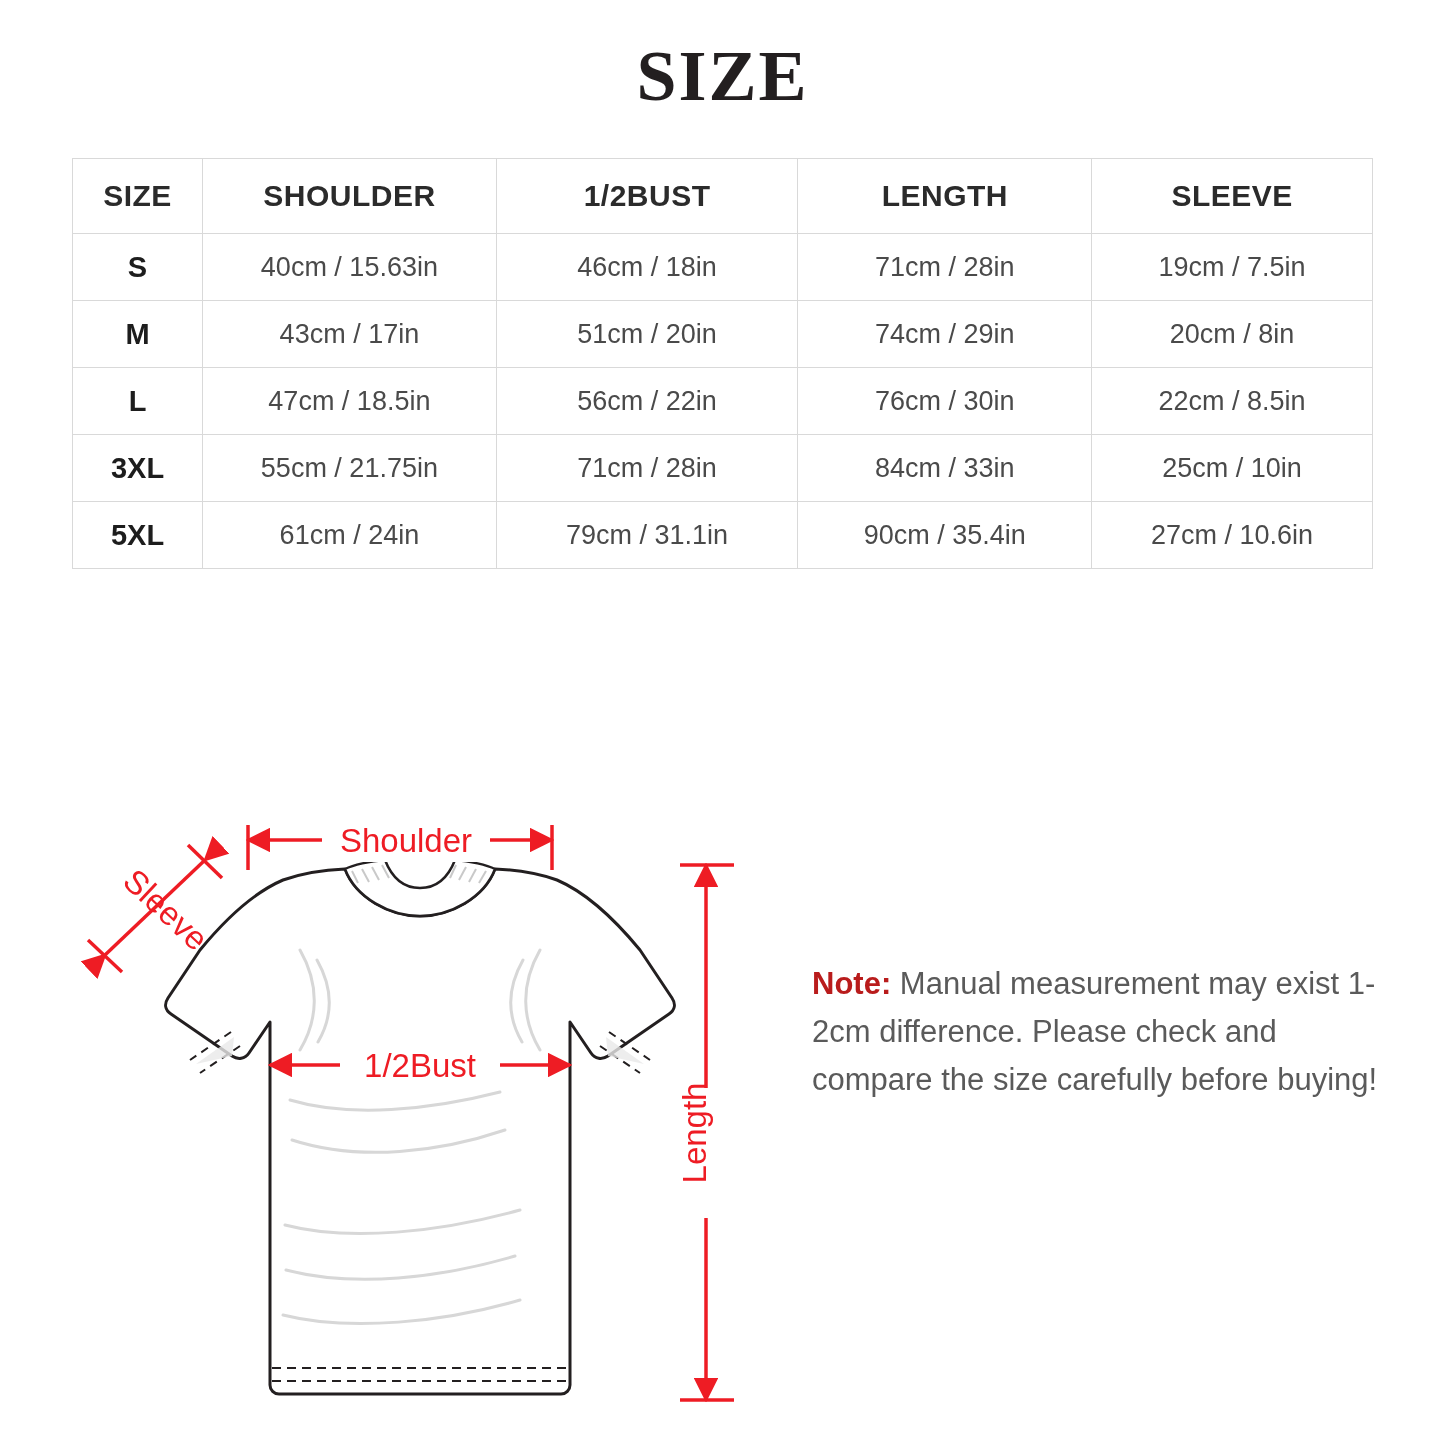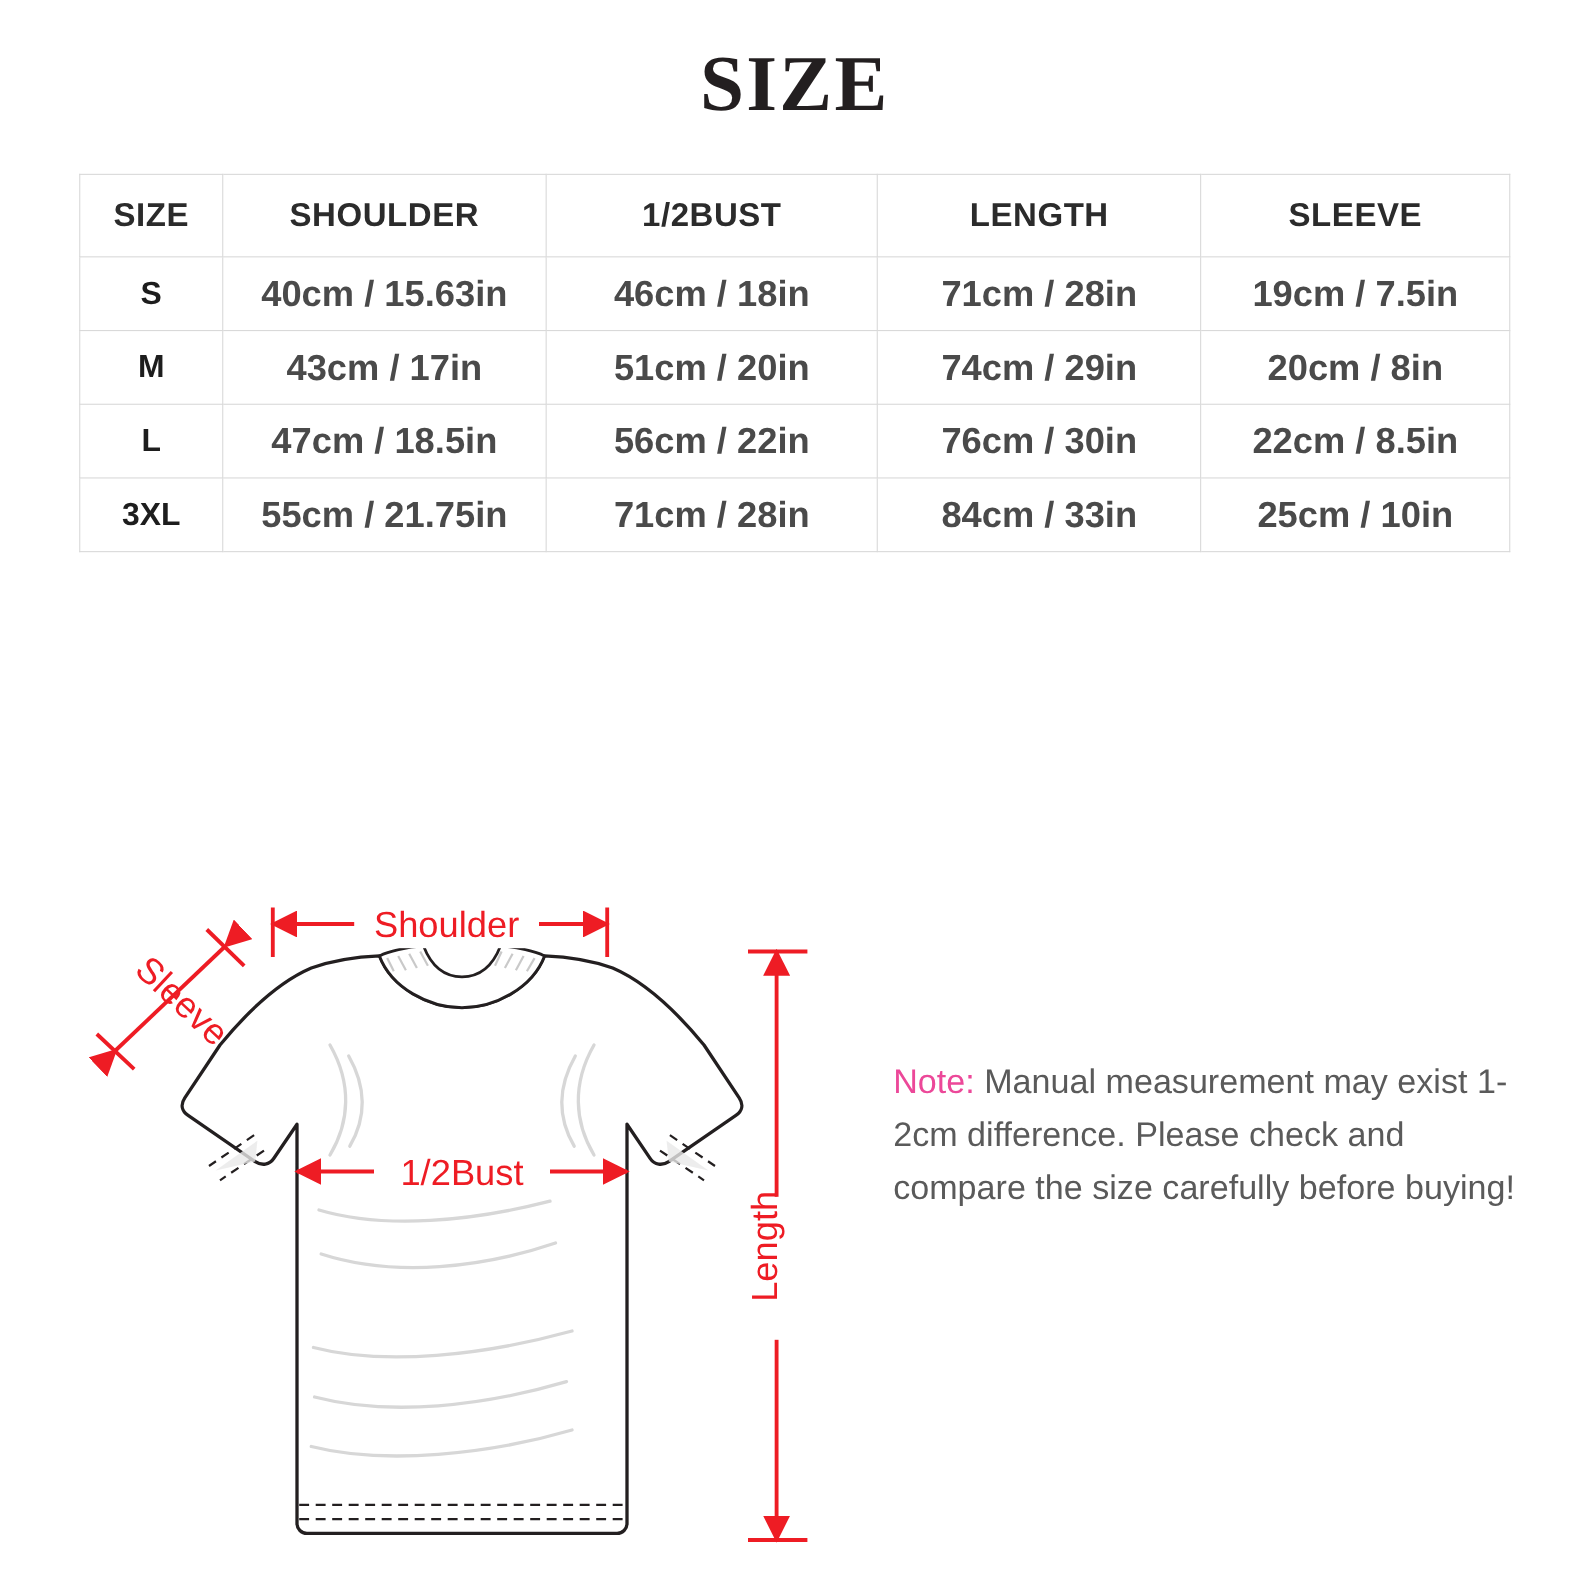--- a/index.html
+++ b/index.html
@@ -50,23 +50,22 @@
   }
   table.size-table thead th {
     height: 72px;
     font-size: 30px;
     font-weight: 700;
     color: #2b2b2b;
     letter-spacing: 0.5px;
   }
   table.size-table tbody td {
     height: 64px;
-    font-size: 33px;
+    font-size: 27px;
     color: #4a4a4a;
-    font-weight: bold;
   }
   table.size-table tbody td.sz {
     font-weight: 700;
     color: #1d1d1d;
     font-size: 29px;
   }
   col.c-size  { width: 10.0%; }
   col.c-sh    { width: 22.6%; }
   col.c-bu    { width: 23.2%; }
   col.c-le    { width: 22.6%; }
@@ -86,22 +85,22 @@
   .note {
     position: absolute;
     left: 812px;
     top: 960px;
     width: 580px;
     font-size: 31px;
     line-height: 1.55;
     color: #5a5a5a;
   }
   .note b {
-    color: #ec4899;
-    font-weight: 400;
+    color: #b91c1c;
+    font-weight: 700;
   }
 </style>
 </head>
 <body>
 
 <div class="title">SIZE</div>
 
 <div class="table-wrap">
   <table class="size-table">
     <colgroup>
@@ -141,20 +140,27 @@
         <td>56cm / 22in</td>
         <td>76cm / 30in</td>
         <td>22cm / 8.5in</td>
       </tr>
       <tr>
         <td class="sz">3XL</td>
         <td>55cm / 21.75in</td>
         <td>71cm / 28in</td>
         <td>84cm / 33in</td>
         <td>25cm / 10in</td>
+      </tr>
+      <tr>
+        <td class="sz">5XL</td>
+        <td>61cm / 24in</td>
+        <td>79cm / 31.1in</td>
+        <td>90cm / 35.4in</td>
+        <td>27cm / 10.6in</td>
       </tr>
     </tbody>
   </table>
 </div>
 
 <div class="diagram">
   <svg width="800" height="660" viewBox="0 0 800 660">
     <defs>
       <marker id="arrR" viewBox="0 0 10 10" refX="9" refY="5" markerWidth="7" markerHeight="7" orient="auto">
         <path d="M0,0 L10,5 L0,10 z" fill="#ee1c24"></path>

